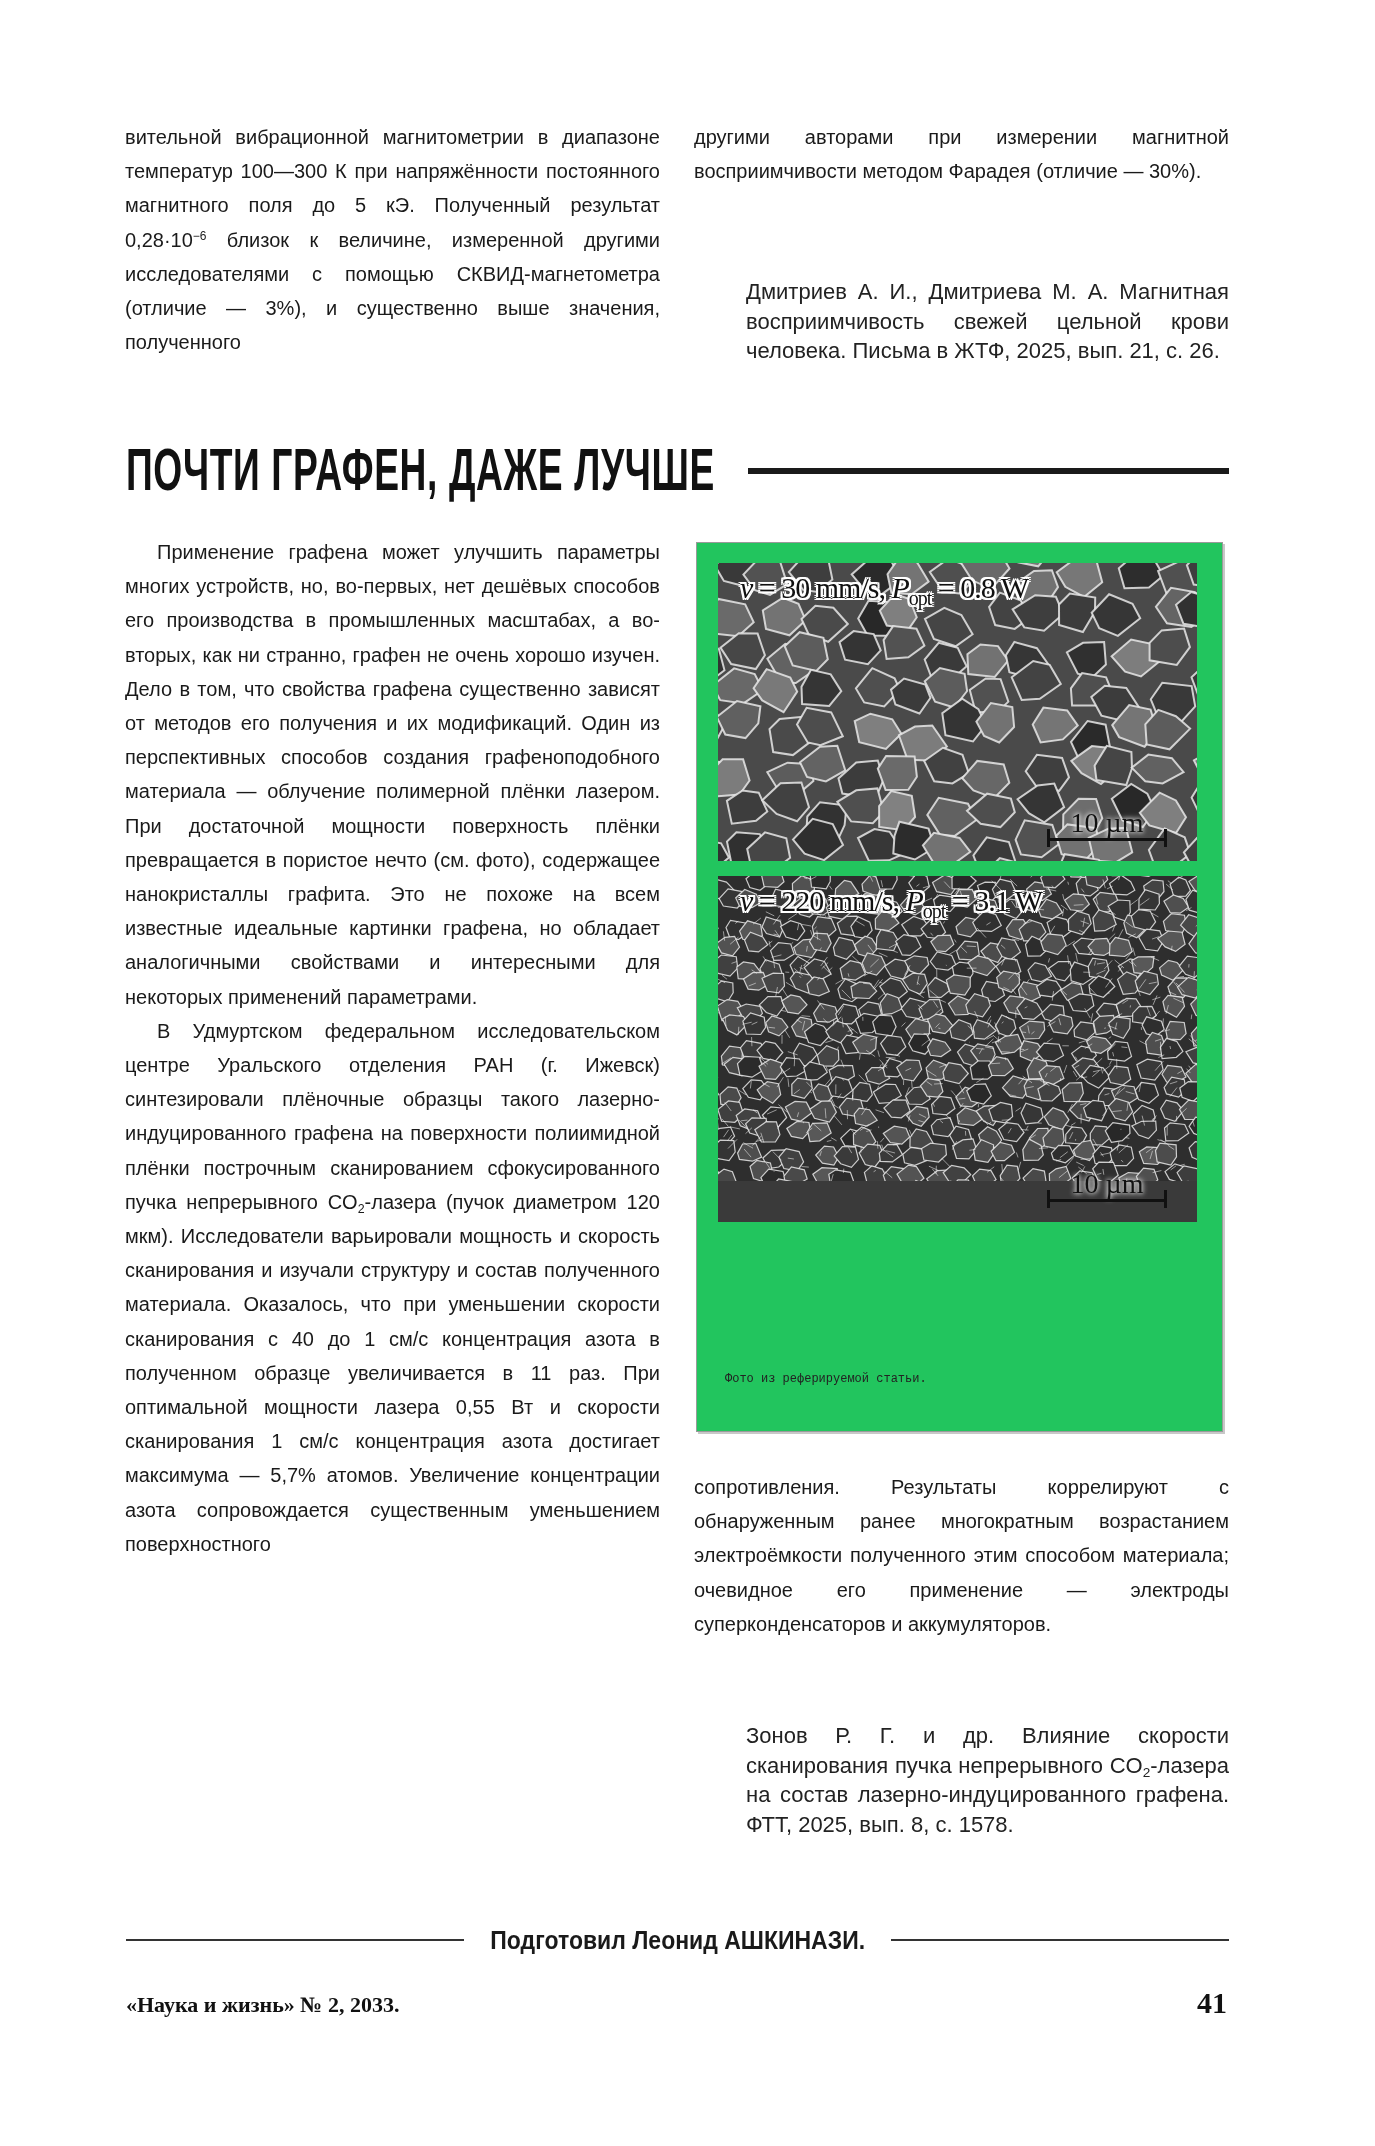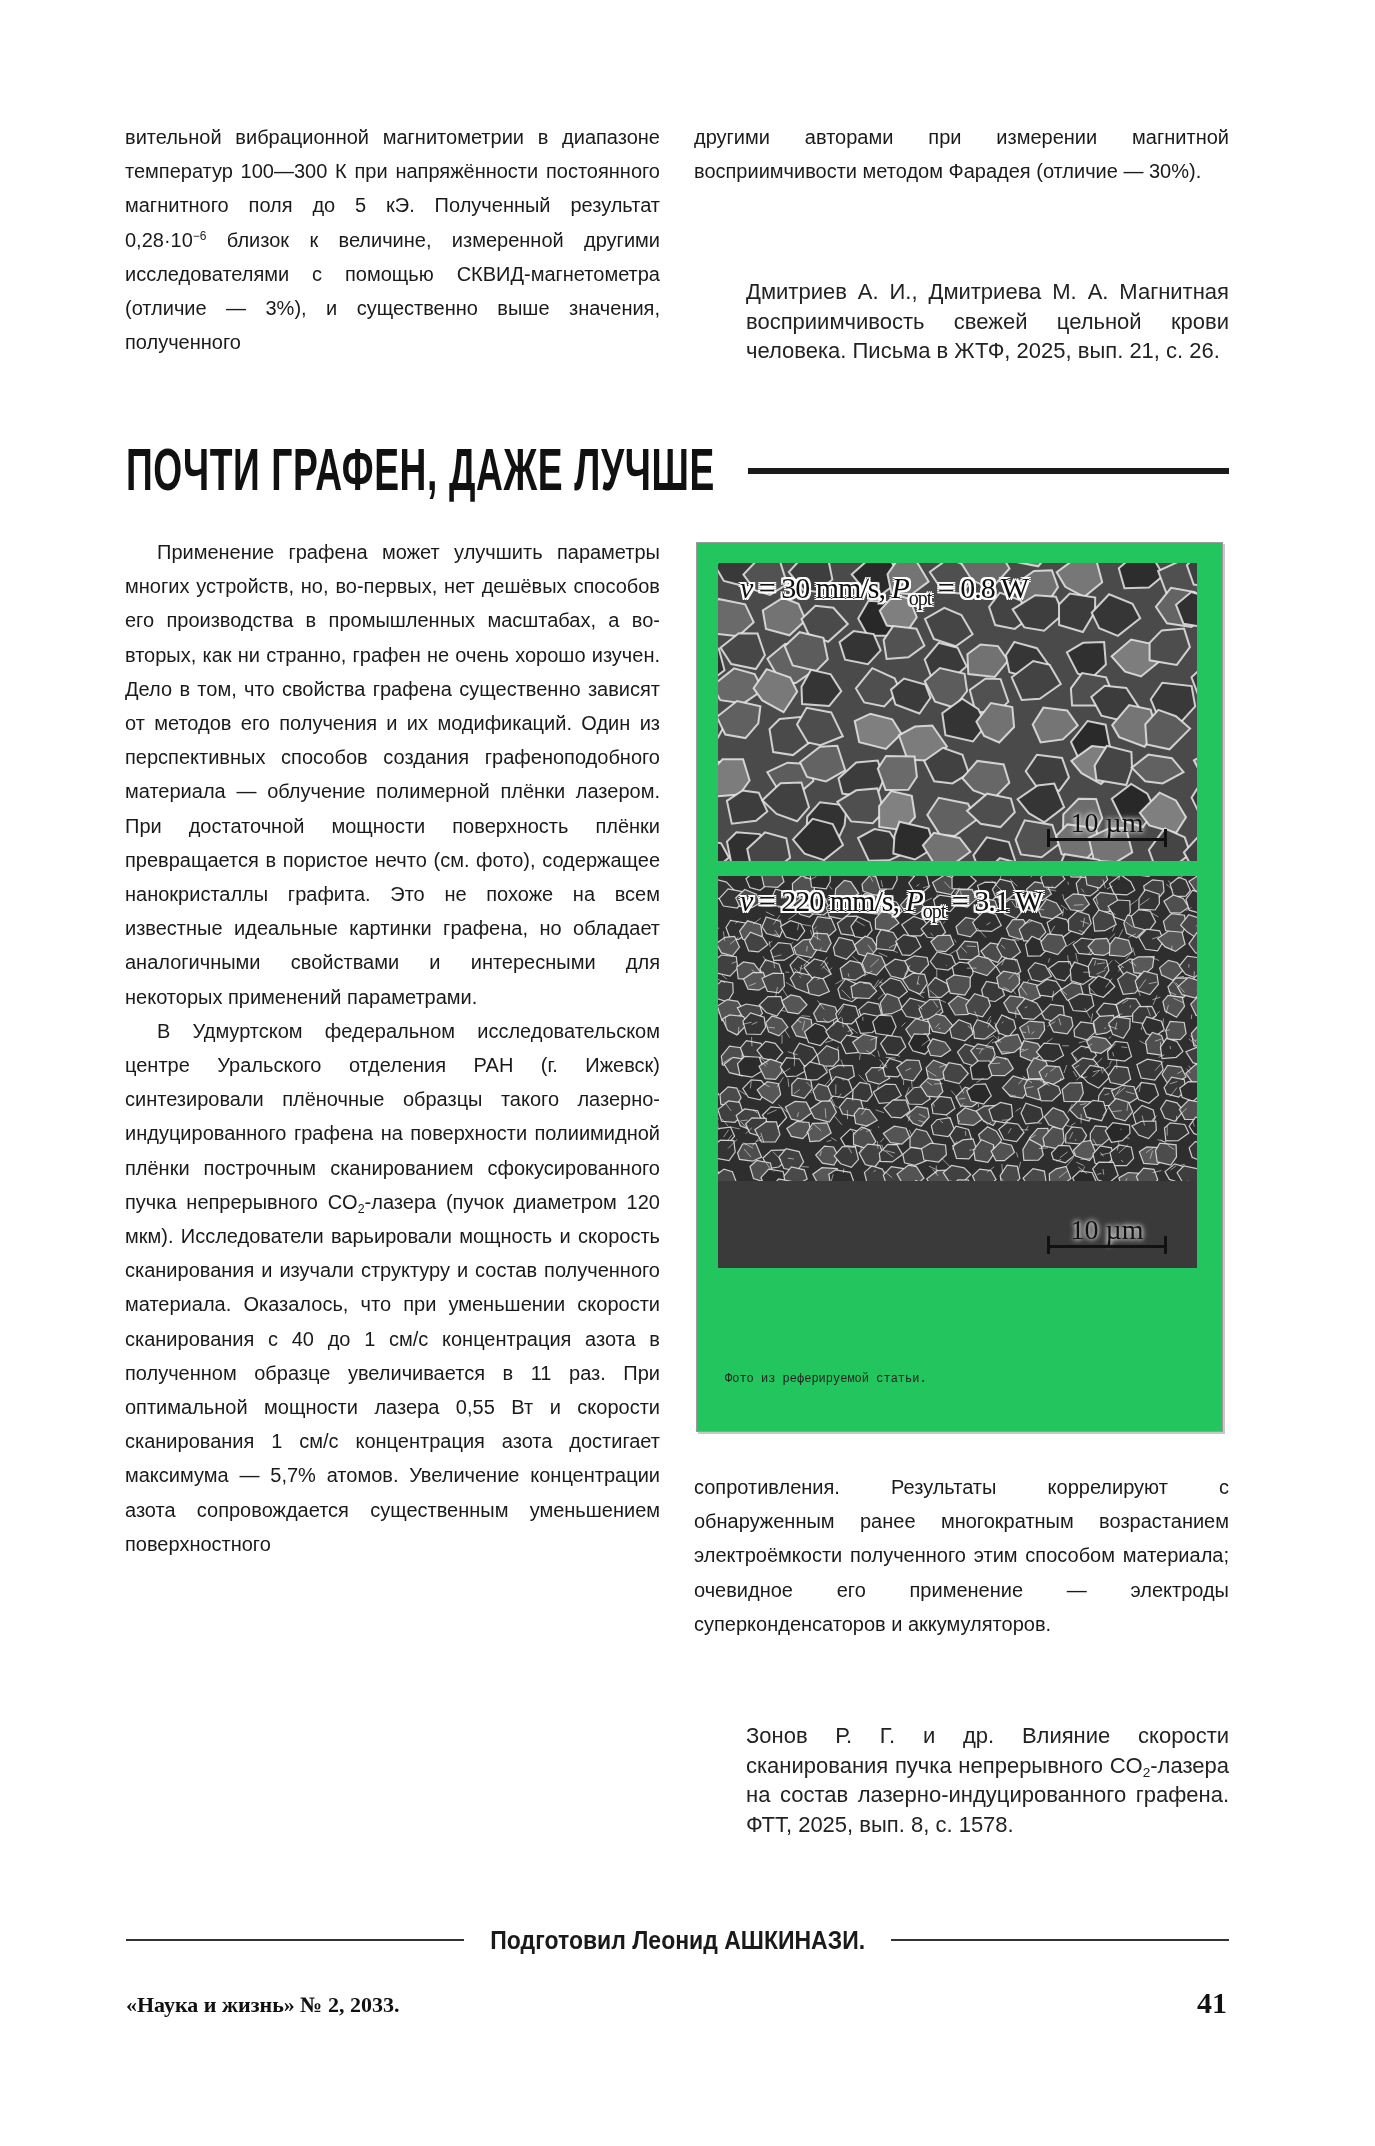--- a/index.html
+++ b/index.html
@@ -12,21 +12,21 @@
   .ref { position: absolute; font-family: "Liberation Sans", sans-serif; font-size: 22px; line-height: 29.5px; text-align: justify; color: #222; }
   .ref1 { left: 746px; top: 277px; width: 483px; }
   .ref2 { left: 746px; top: 1721px; width: 483px; }
   .headline { position: absolute; left: 126px; top: 440px; font-family: "Liberation Sans Narrow", "Liberation Sans", sans-serif; font-weight: bold; font-size: 60px; line-height: 60px; letter-spacing: 1px; transform: scaleX(0.62); transform-origin: left center; white-space: nowrap; color: #111; }
   .headline-rule { position: absolute; left: 748px; top: 468px; width: 481px; height: 6px; background: #1a1a1a; }
   .left-main { left: 125px; top: 535px; width: 535px; }
   .right-bottom { left: 694px; top: 1470px; width: 535px; }
   .figbox { position: absolute; left: 696px; top: 542px; width: 525px; height: 888px; background: #22c55e; border: 1px solid #9a9a9a; box-shadow: 2px 2px 0 #c8c8c8; }
   .sem { position: absolute; left: 21px; width: 479px; overflow: hidden; background: #3a3a3a; }
   .sem1 { top: 20px; height: 298px; }
-  .sem2 { top: 333px; height: 392px; }
+  .sem2 { top: 333px; height: 346px; }
   .sem svg { position: absolute; left: 0; top: 0; }
   .sem-label { position: absolute; left: 22px; top: 8px; font-family: "Liberation Serif", serif; font-size: 30px; color: #111; -webkit-text-stroke: 0; text-shadow: -2px -2px 0 #fff, 2px -2px 0 #fff, -2px 2px 0 #fff, 2px 2px 0 #fff, 0 2px 0 #fff, 0 -2px 0 #fff, 2px 0 0 #fff, -2px 0 0 #fff; white-space: nowrap; letter-spacing: -1px; }
   .sem-label i { font-style: italic; }
   .sem-label sub { font-size: 20px; }
   .scalebar { position: absolute; right: 30px; bottom: 14px; width: 120px; height: 34px; }
   .scalebar .sb-text { position: absolute; left: 0; right: 0; top: -6px; text-align: center; font-family: "Liberation Serif", serif; font-size: 28px; color: #111; text-shadow: 0 0 4px #eee, 0 0 6px #eee; }
   .scalebar .sb-line { position: absolute; left: 0; right: 0; bottom: 6px; height: 3px; background: #111; }
   .scalebar .sb-l, .scalebar .sb-r { position: absolute; bottom: 0; width: 3px; height: 18px; background: #111; }
   .scalebar .sb-l { left: 0; } .scalebar .sb-r { right: 0; }
   .caption { position: absolute; left: 28px; top: 660px; width: 470px; font-family: "DejaVu Serif", "Liberation Serif", serif; font-style: italic; font-size: 23.5px; line-height: 33.5px; text-align: justify; color: #222; letter-spacing: 0.2px; }

